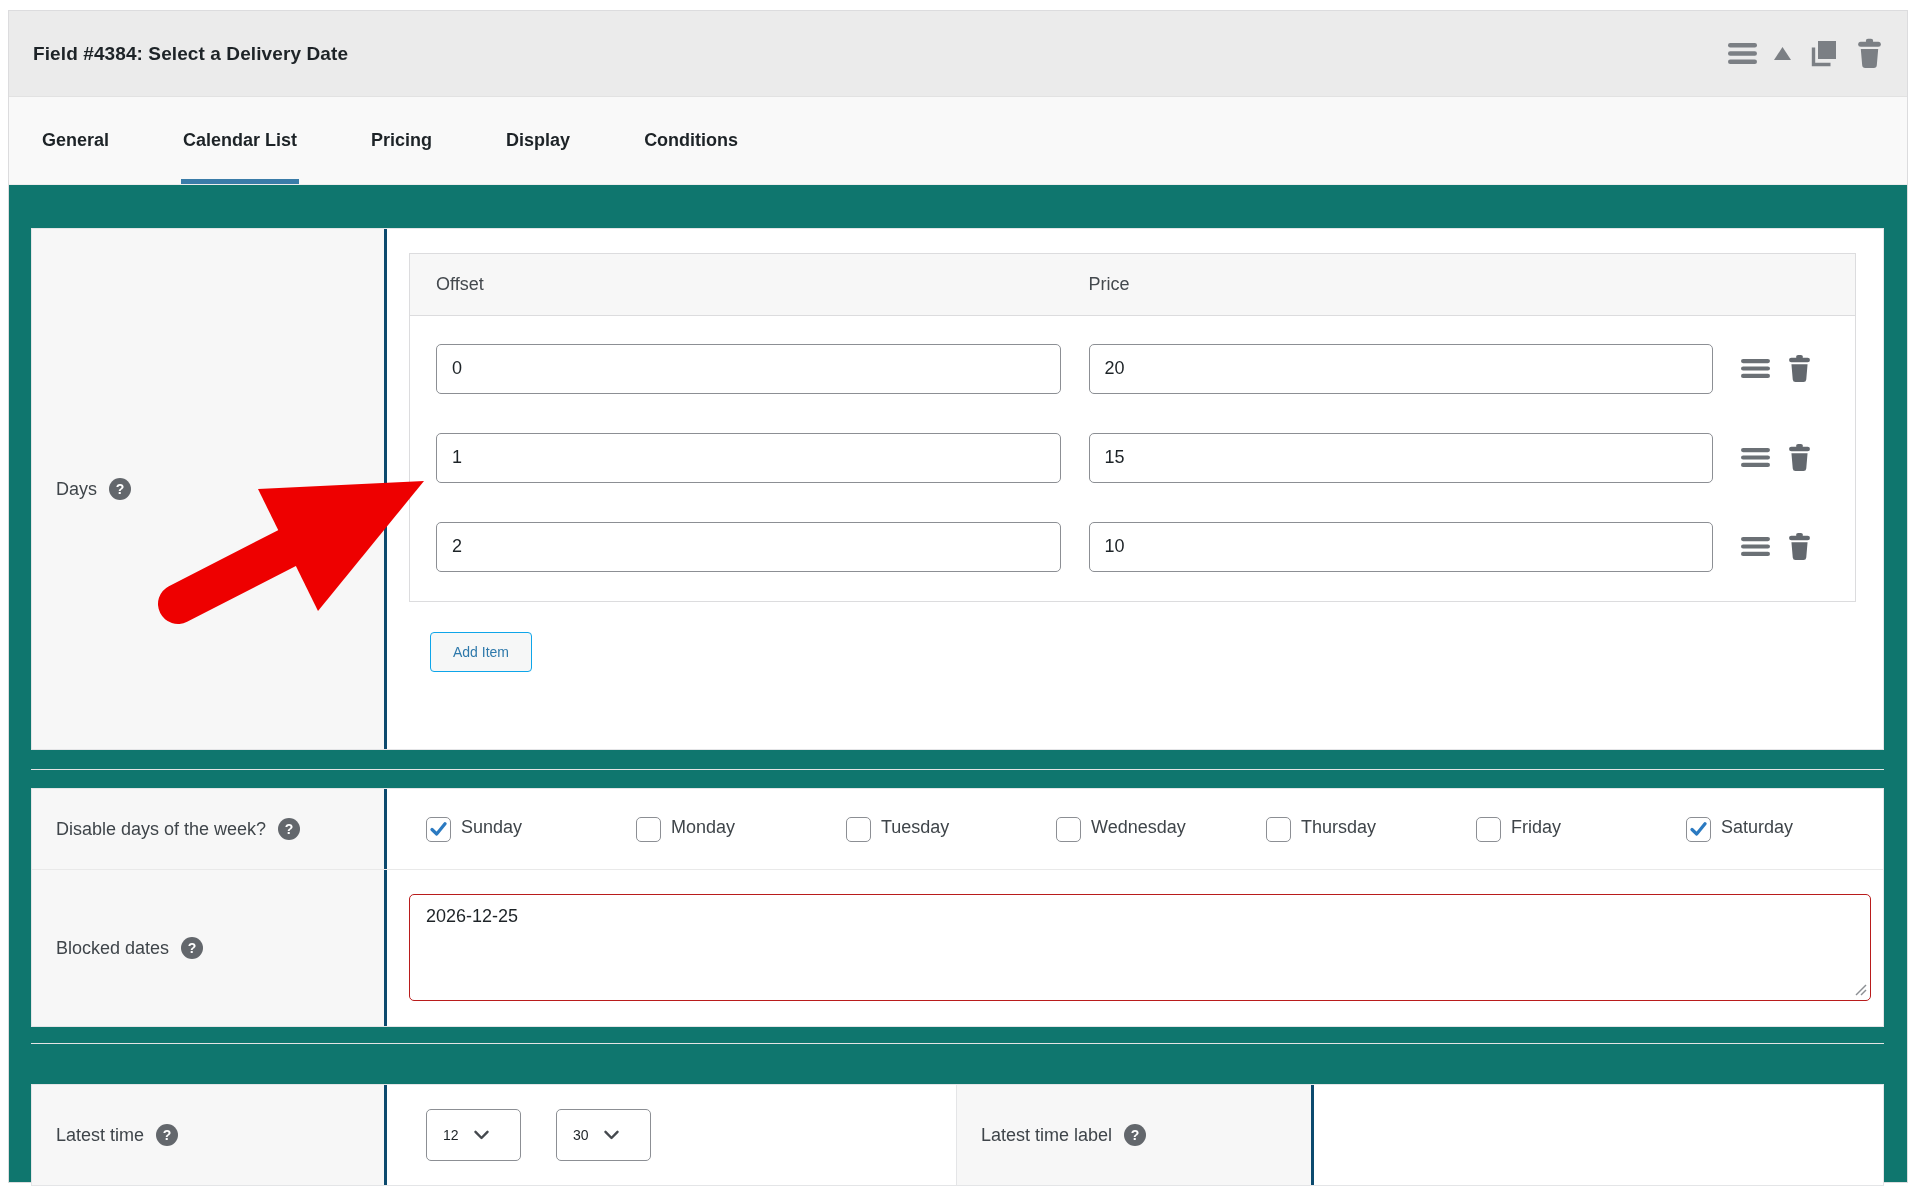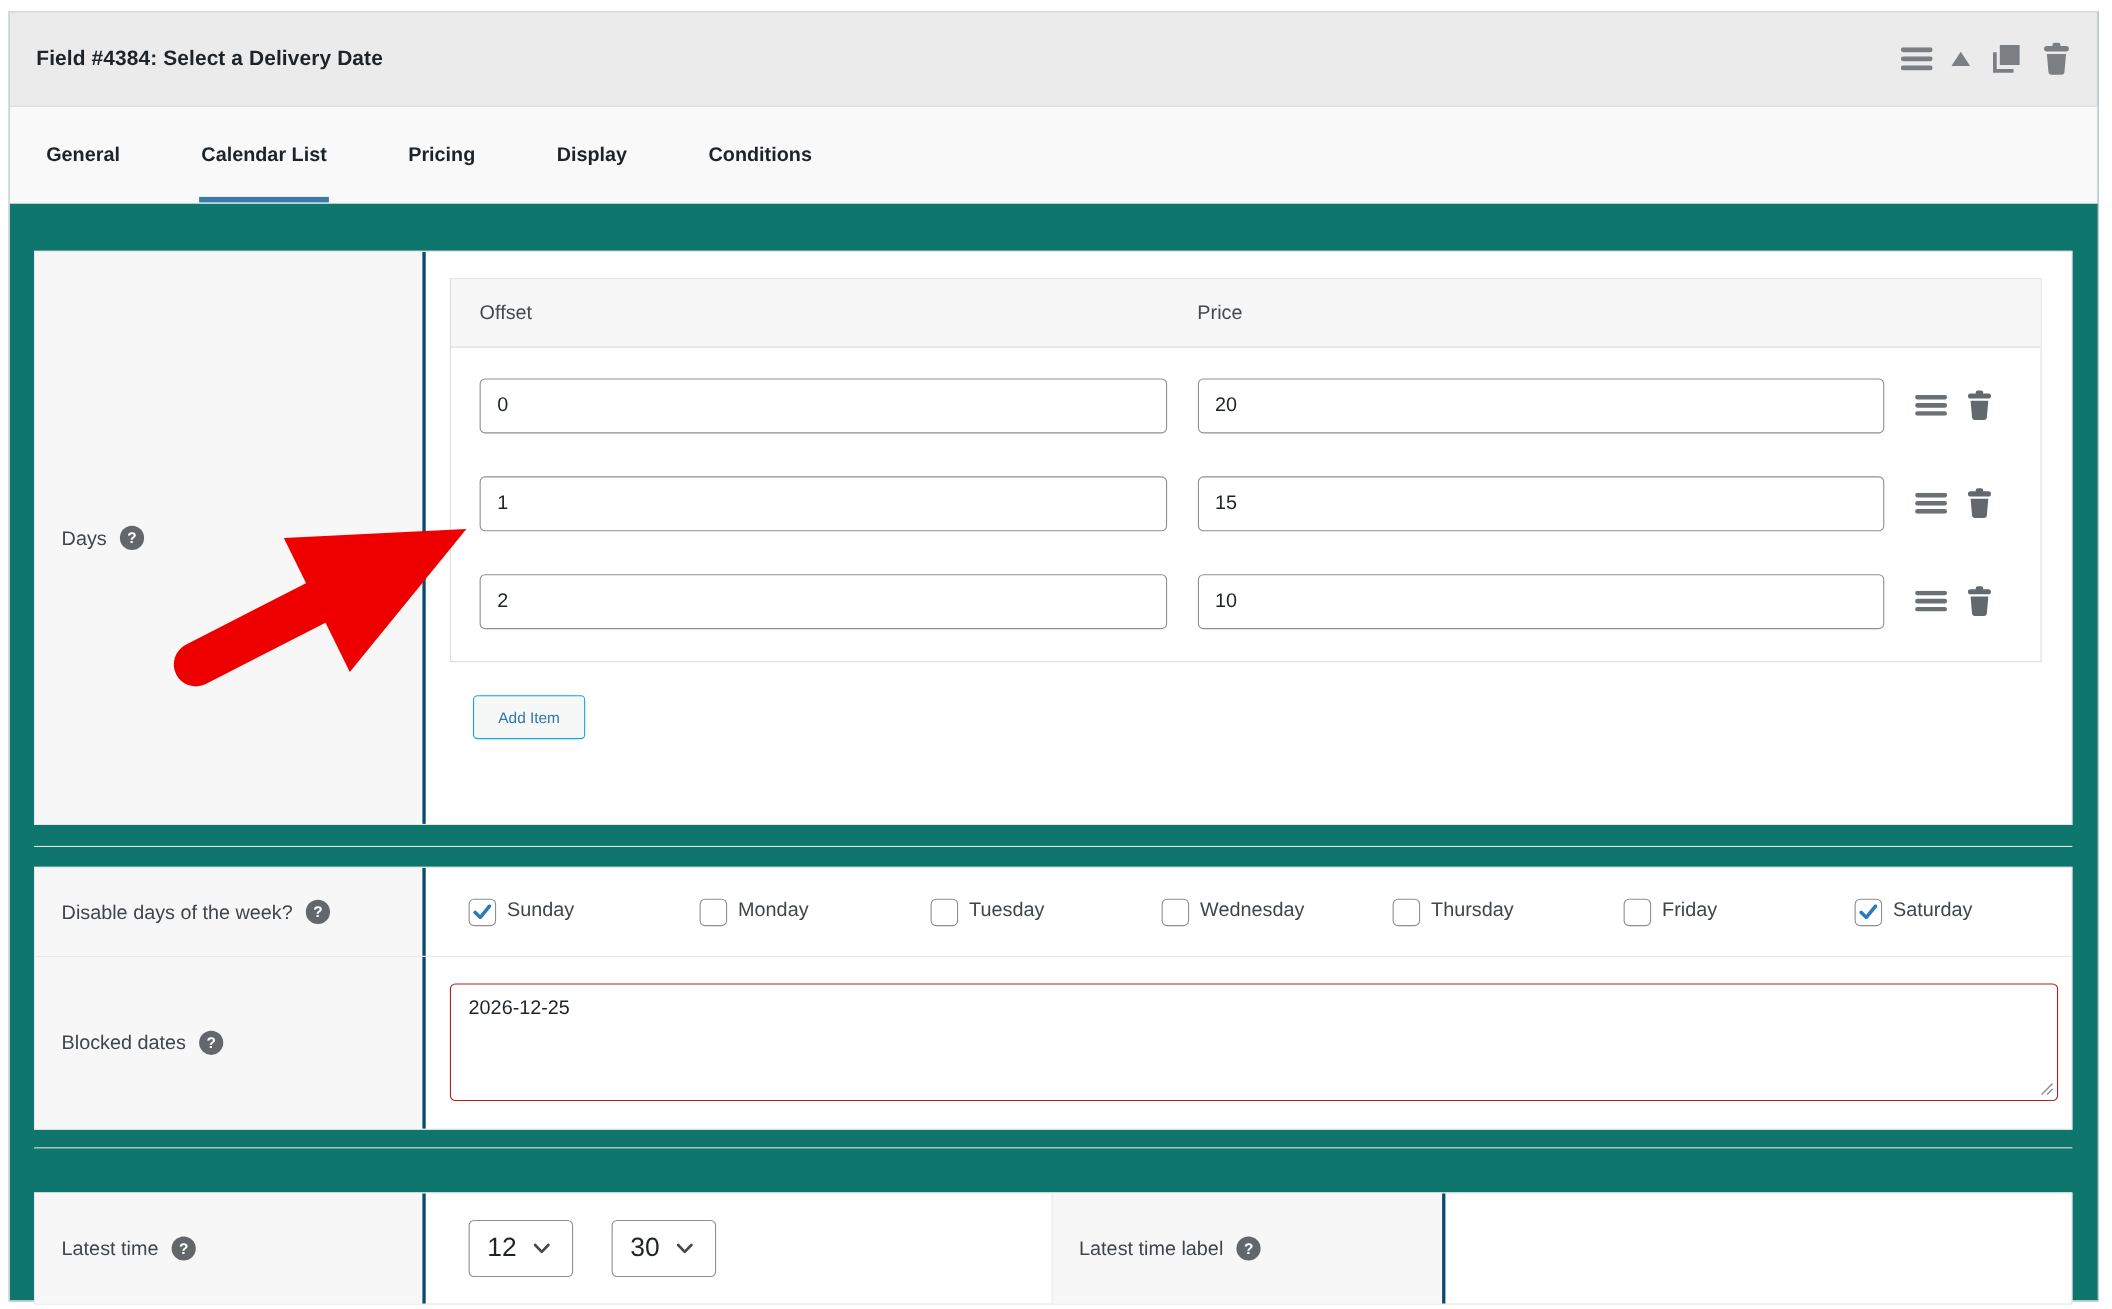--- a/index.html
+++ b/index.html
@@ -99,21 +99,21 @@
   .resize-handle { position:absolute; right:4px; bottom:5px; pointer-events:none; }
   
   .group-time { height:102px;margin-top:40px; }
   .time-content {
     width:570px; flex:none; display:flex; align-items:center; gap:35px;
     padding-left:39px; border-right:1px solid #e4e5e7;
   }
   .select {
     height:52px; min-width:95px; border:1px solid #8c8f94; border-radius:5px; background:#fff;
     display:flex; align-items:center; gap:15px; padding:0 14px 0 16px;
-    font-size:24px; color:#1d2327; cursor:pointer;
+    font-size:14px; color:#1d2327; cursor:pointer;
   }
   .label-cell2 { width:357px; border-left:none; }
   .ltl-content { flex:1; display:flex; align-items:center; padding:0 16px 0 30px; }
   .ltl-content input {
     width:100%; height:52px; border:1px solid #8c8f94; border-radius:5px;
     font-family:"Liberation Sans", sans-serif; font-size:18px; color:#1d2327;
     padding:0 15px; outline:none;
   }
   
   .arrow-overlay { position:absolute; left:0; top:0; pointer-events:none; z-index:10; }

